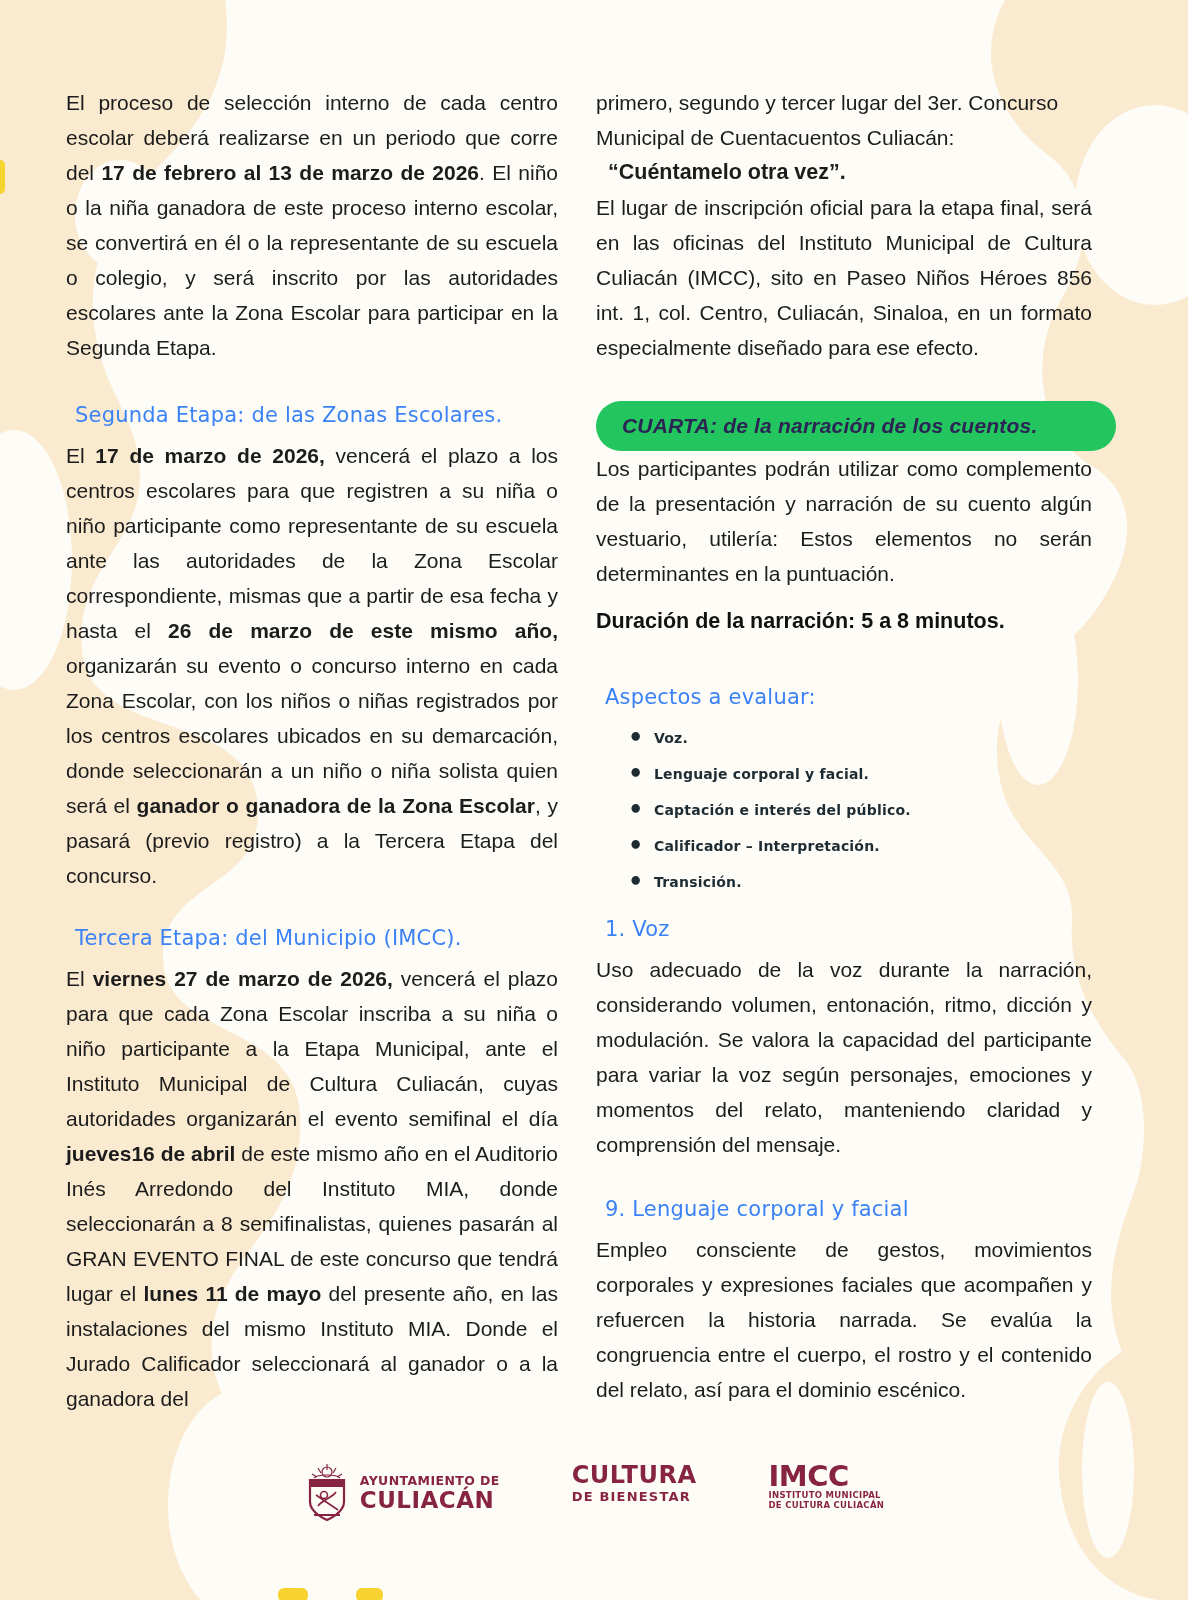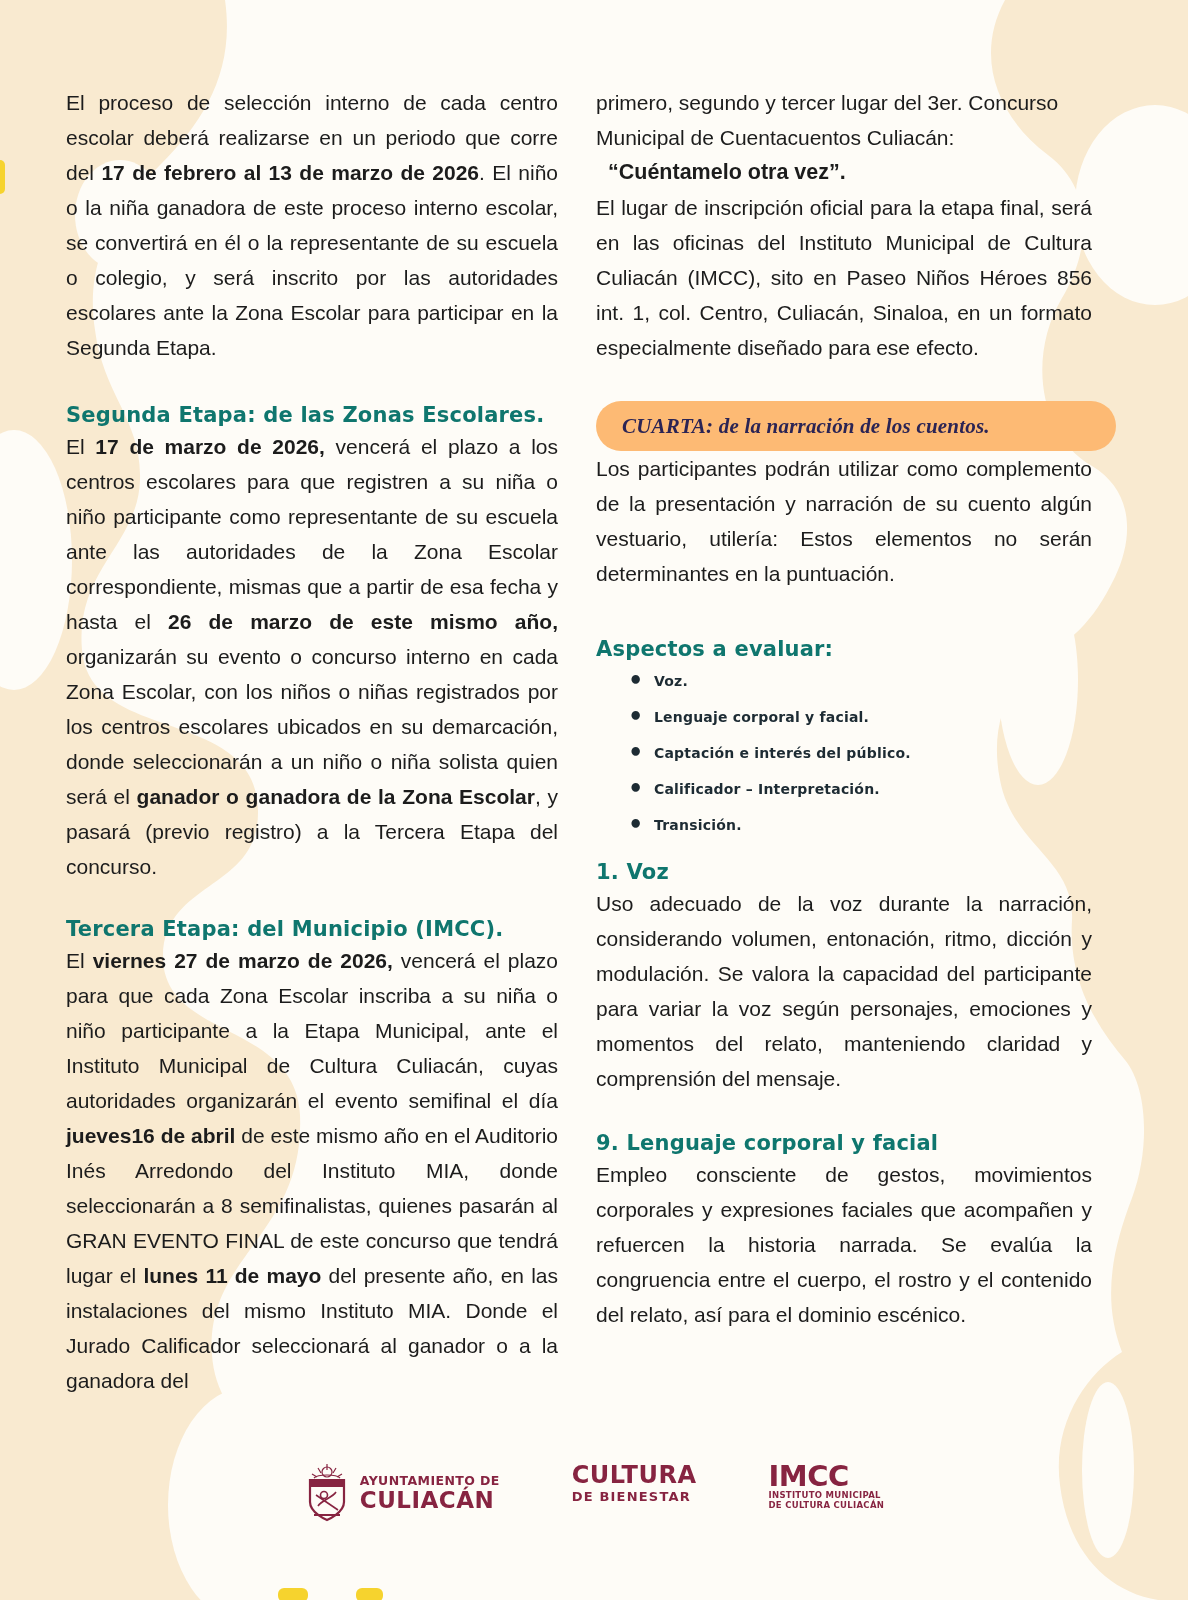--- a/index.html
+++ b/index.html
@@ -16,31 +16,31 @@
   .col-left{left:66px;width:492px;}
   .col-right{left:596px;width:496px;}
 
   p.body{
     margin:0;font-size:21px;line-height:35px;text-align:justify;color:#1C1C1C;
   }
   p.body.noj{text-align:left;}
   b{font-weight:bold;}
 
   .h-purple{
-    margin:0;color:#0f766e;
+    margin:9px;color:#3b82f6;
     font-family:"DejaVu Sans",sans-serif;
-    font-weight:bold;font-size:21px;line-height:27px;letter-spacing:.2px;
+    font-weight:normal;font-size:21px;line-height:27px;letter-spacing:.2px;
   }
   .quote-line{
     margin:0;padding-left:12px;font-size:21.5px;line-height:35px;font-weight:bold;color:#1C1C1C;
   }
   .pill{
-    background:#fdba74;color:#2B2454;width:520px;box-sizing:border-box;
+    background:#22c55e;color:#2B2454;width:520px;box-sizing:border-box;
     border-radius:26px;padding:12px 10px 12px 26px;
-    font-family:Liberation Serif, serif;font-style:italic;font-weight:bold;
+    font-family:Liberation Sans, sans-serif;font-style:italic;font-weight:bold;
     font-size:21px;line-height:26px;letter-spacing:.2px;
   }
   .duracion{
     margin:0;font-size:21.5px;line-height:35px;font-weight:bold;color:#111;
   }
   ul.aspectos{
     list-style:none;margin:0;padding:0;
     font-family:"DejaVu Sans",sans-serif;font-weight:bold;
     font-size:14px;line-height:36px;color:#1D2B33;letter-spacing:.2px;
   }
@@ -102,20 +102,21 @@
   <div class="col col-right">
     <p class="body noj">primero, segundo y tercer lugar del 3er. Concurso Municipal de Cuentacuentos Culiacán:</p>
     <p class="quote-line">“Cuéntamelo otra vez”.</p>
 
     <p class="body mt-36">El lugar de inscripción oficial para la etapa final, será en las oficinas del Instituto Municipal de Cultura Culiacán (IMCC), sito en Paseo Niños Héroes 856 int. 1, col. Centro, Culiacán, Sinaloa, en un formato especialmente diseñado para ese efecto.</p>
 
     <div class="pill mt-36">CUARTA: de la narración de los cuentos.</div>
 
     <p class="body mt-10">Los participantes podrán utilizar como complemento de la presentación y narración de su cuento algún vestuario, utilería: Estos elementos no serán determinantes en la puntuación.</p>
 
+    <p class="duracion mt-13">Duración de la narración: 5 a 8 minutos.</p>
 
     <h3 class="h-purple mt-45">Aspectos a evaluar:</h3>
     <ul class="aspectos mt-4">
       <li>Voz.</li>
       <li>Lenguaje corporal y facial.</li>
       <li>Captación e interés del público.</li>
       <li>Calificador – Interpretación.</li>
       <li>Transición.</li>
     </ul>
 

